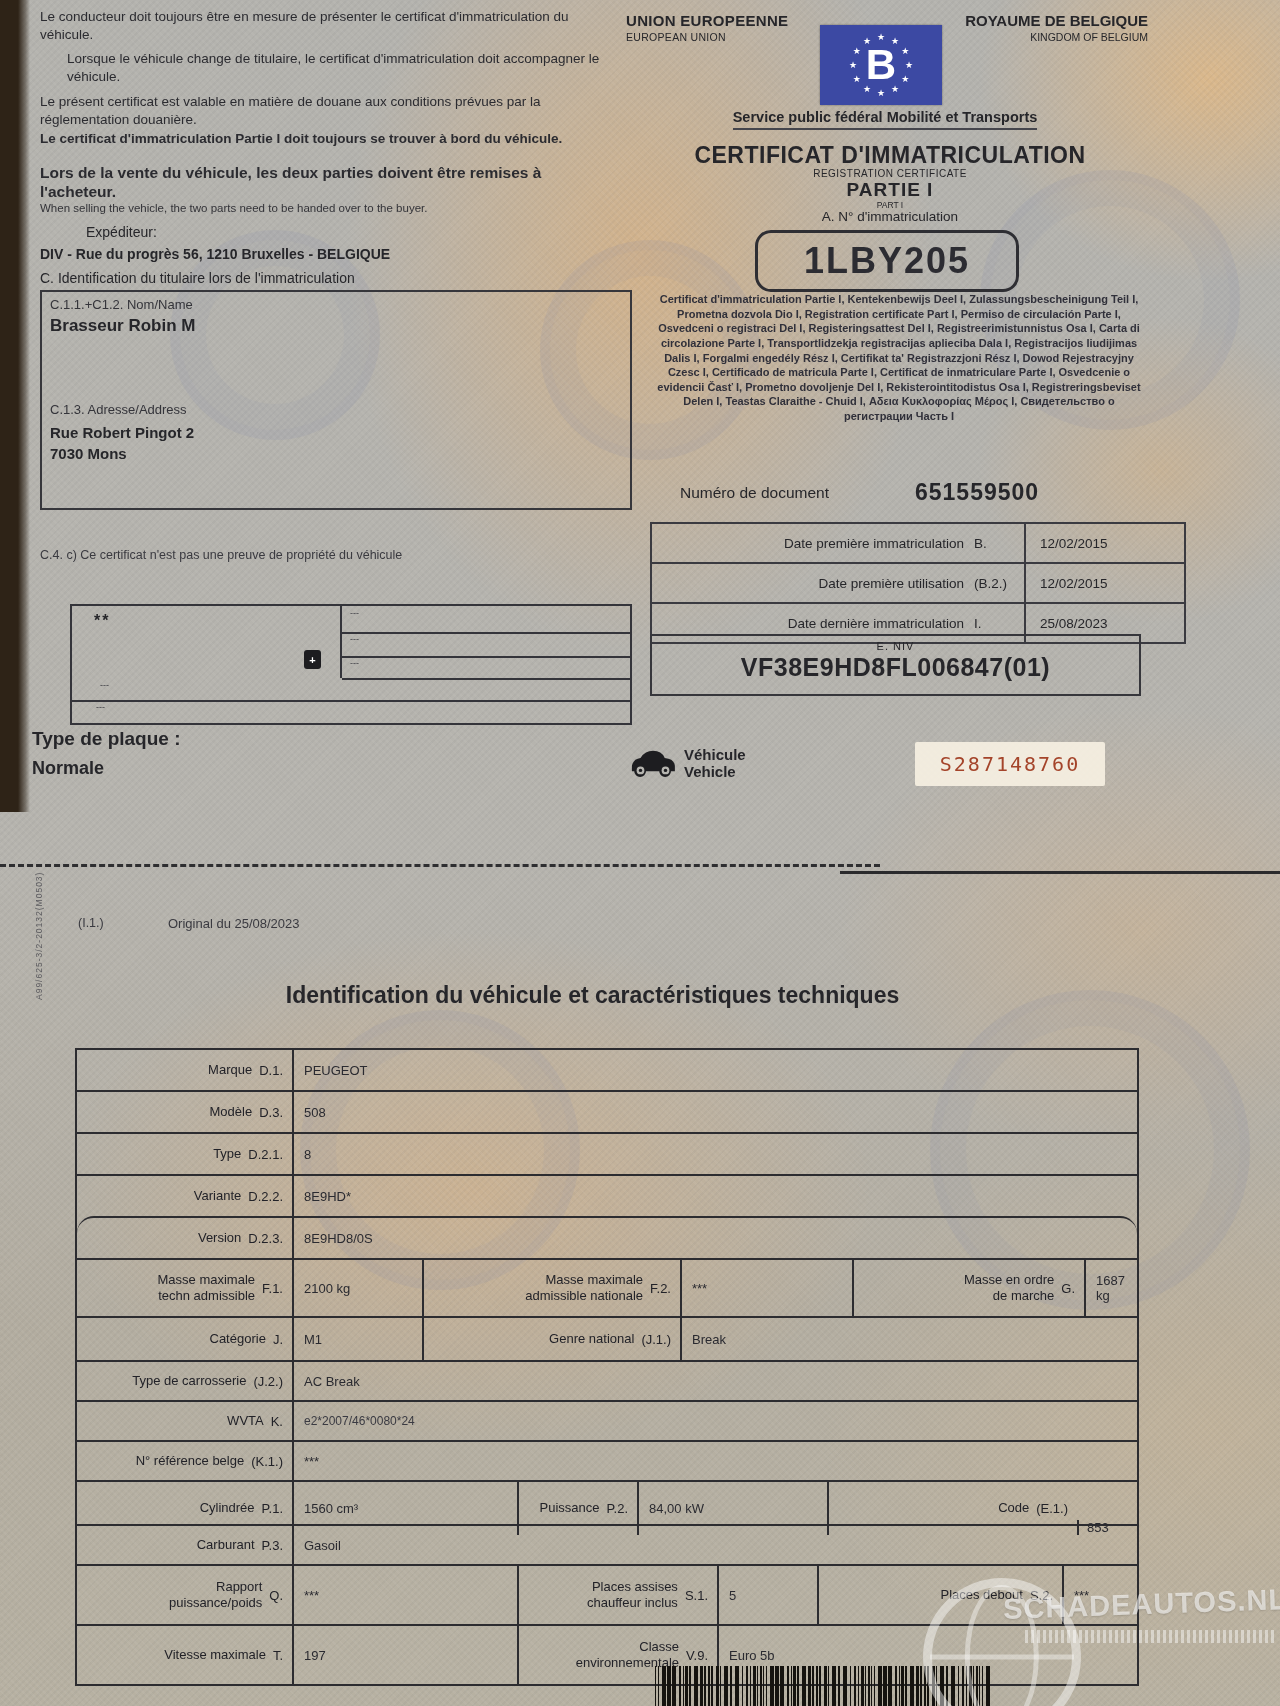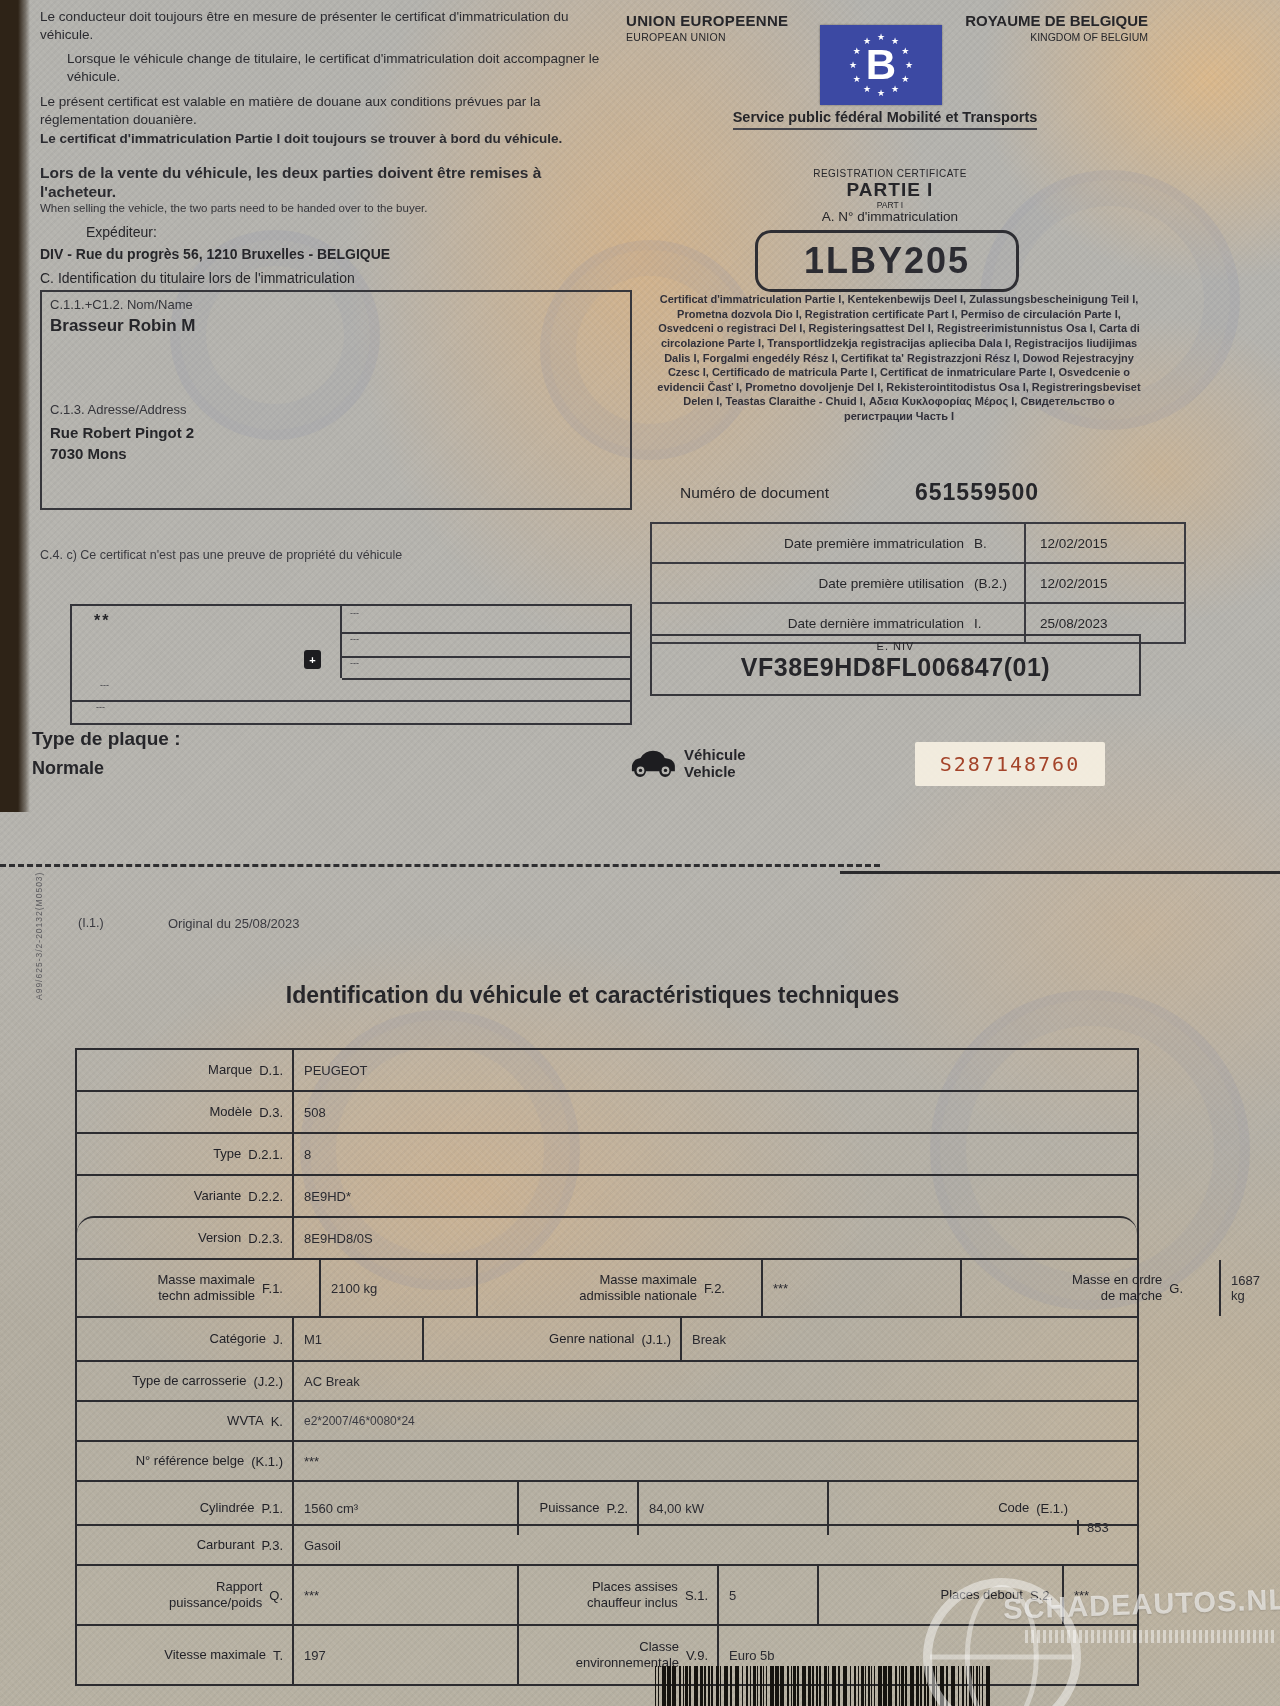--- a/index.html
+++ b/index.html
@@ -128,20 +128,21 @@
     <span class="letter">B</span>
   </div>
 
   <div class="abs b" style="left:860px;top:12px;width:288px;text-align:right;font-size:15px;">ROYAUME DE BELGIQUE</div>
   <div class="abs" style="left:860px;top:31px;width:288px;text-align:right;font-size:10.5px;">KINGDOM OF BELGIUM</div>
 
   <div class="abs c" style="left:665px;top:108px;width:440px;">
     <span class="b" style="font-size:14.5px;border-bottom:2.5px solid #45454c;padding-bottom:3px;display:inline-block;">Service public fédéral Mobilité et Transports</span>
   </div>
 
+  <div class="abs c b" style="left:640px;top:142px;width:500px;font-size:23px;letter-spacing:.5px;">CERTIFICAT D'IMMATRICULATION</div>
   <div class="abs c" style="left:640px;top:168px;width:500px;font-size:10px;letter-spacing:.5px;">REGISTRATION CERTIFICATE</div>
   <div class="abs c b" style="left:640px;top:179px;width:500px;font-size:19px;letter-spacing:1px;">PARTIE I</div>
   <div class="abs c" style="left:640px;top:200px;width:500px;font-size:8.5px;">PART I</div>
   <div class="abs c" style="left:640px;top:209px;width:500px;font-size:13.5px;">A. N° d'immatriculation</div>
 
   <div class="abs" style="left:755px;top:230px;width:258px;height:56px;border:3.5px solid #2e2e33;border-radius:16px;
               display:flex;align-items:center;justify-content:center;">
     <span class="b" style="font-size:36px;letter-spacing:2px;color:#2c2c32;">1LBY205</span>
   </div>
 
@@ -239,21 +240,21 @@
     </div>
 
     <div class="t2row" style="grid-template-columns:215px 1fr;height:40px;border-radius:17px;">
       <div class="cell lblc">
           <span class="lt">Version</span>
           <span class="code">D.2.3.</span>
         </div>
       <div class="cell valc">8E9HD8/0S</div>
     </div>
 
-    <div class="t2row" style="grid-template-columns:215px 130px 258px 172px 232px 1fr;height:56px;gap:27px;">
+    <div class="t2row" style="grid-template-columns:215px 130px 258px 172px 232px 1fr;height:56px;">
       <div class="cell lblc">
           <span class="lt">Masse maximale
 techn  admissible</span>
           <span class="code">F.1.</span>
         </div>
       <div class="cell valc">2100 kg</div>
       <div class="cell lblc">
           <span class="lt">Masse maximale
 admissible nationale</span>
           <span class="code">F.2.</span>

